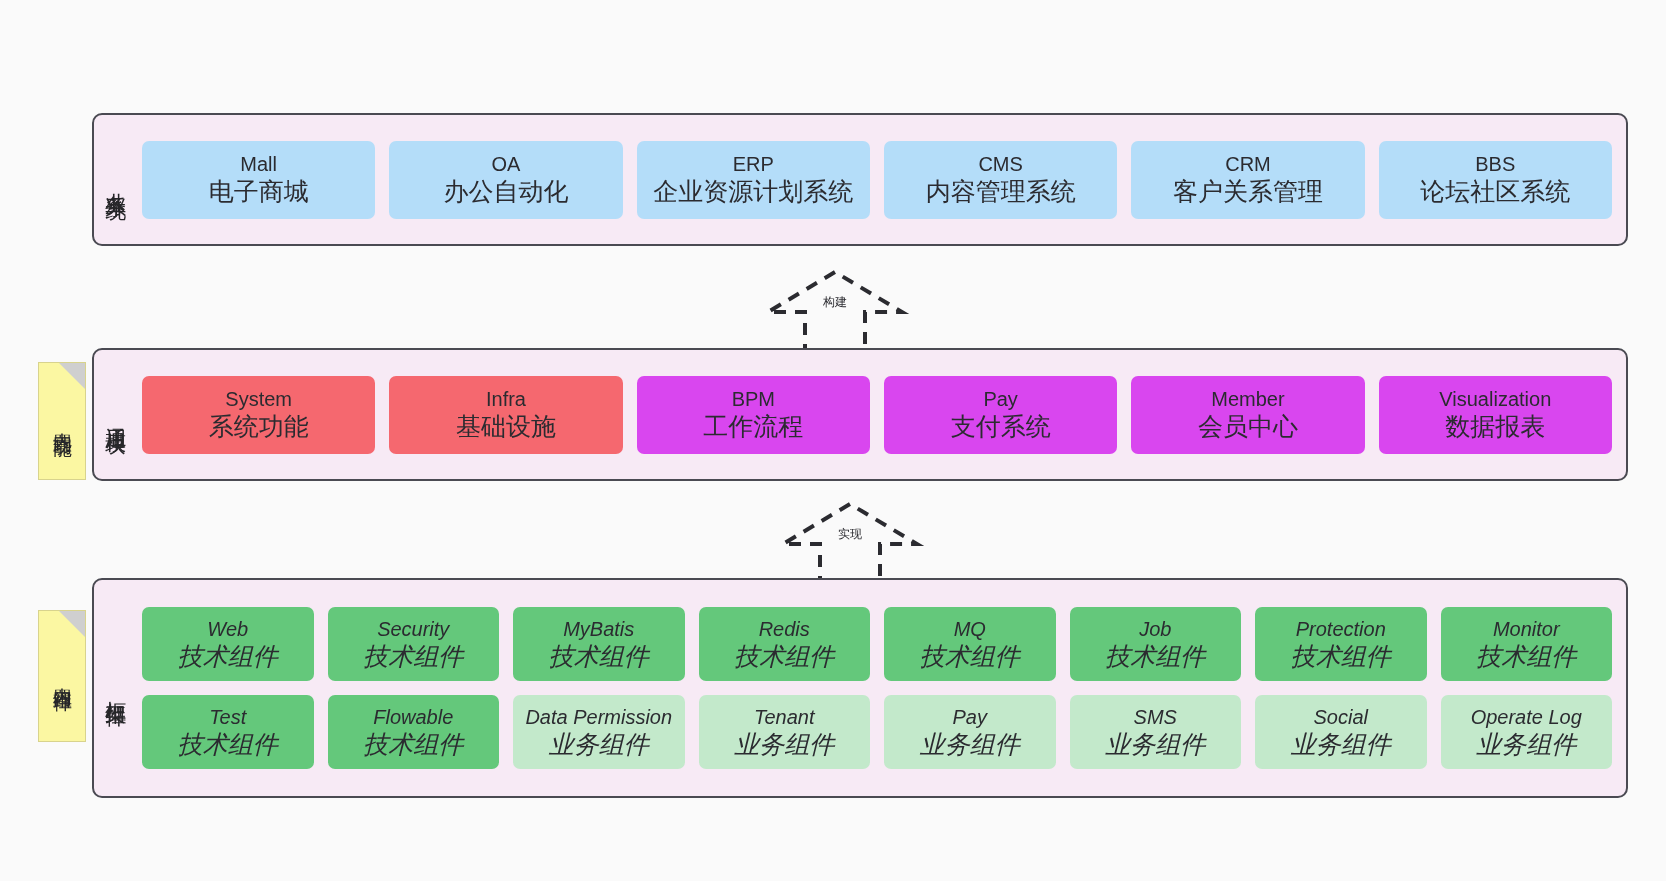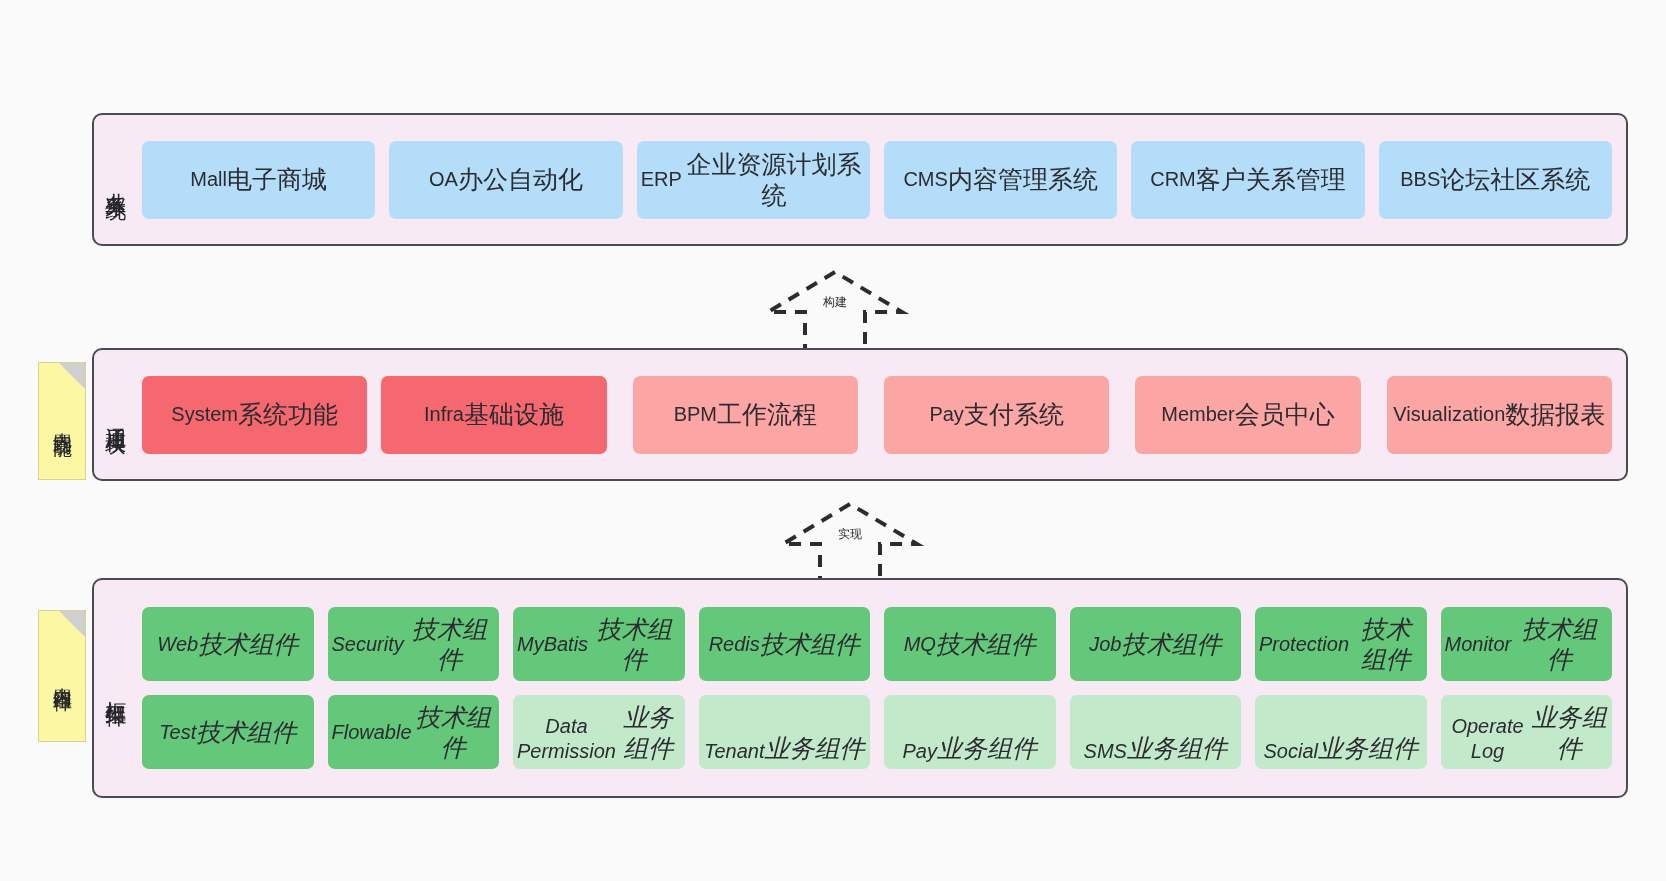--- a/index.html
+++ b/index.html
@@ -60,37 +60,37 @@
     gap: 14px;
     width: 100%;
     align-items: stretch;
   }
 
   
   .card {
     flex: 1 1 0;
     border-radius: 7px;
     display: flex;
-    flex-direction: row;
+    flex-direction: column;
     align-items: center;
     justify-content: center;
     text-align: center;
     color: #2b2b30;
     line-height: 1.22;
     padding: 6px 4px;
     user-select: none;
   }
   .card .en { font-size: 20px; }
   .card .cn { font-size: 25px; }
 
   .card.blue        { background: #b4ddf9; }
   .card.red         { background: #f5686f; }
-  .card.pink        { background: #fca5a5; margin-left: 12px; }
+  .card.pink        { background: #d946ef; }
   .card.green       { background: #64c87b; }
-  .card.lightgreen  { background: #c3e9cb; align-items: flex-end; }
+  .card.lightgreen  { background: #c3e9cb; }
 
   
   .layer-sys  .card { height: 78px; }
   .layer-mod  .card { height: 78px; }
   .layer-fw   .card { height: 74px; }
 
   
   .sticky {
     position: absolute;
     background: #fbf7a2;

